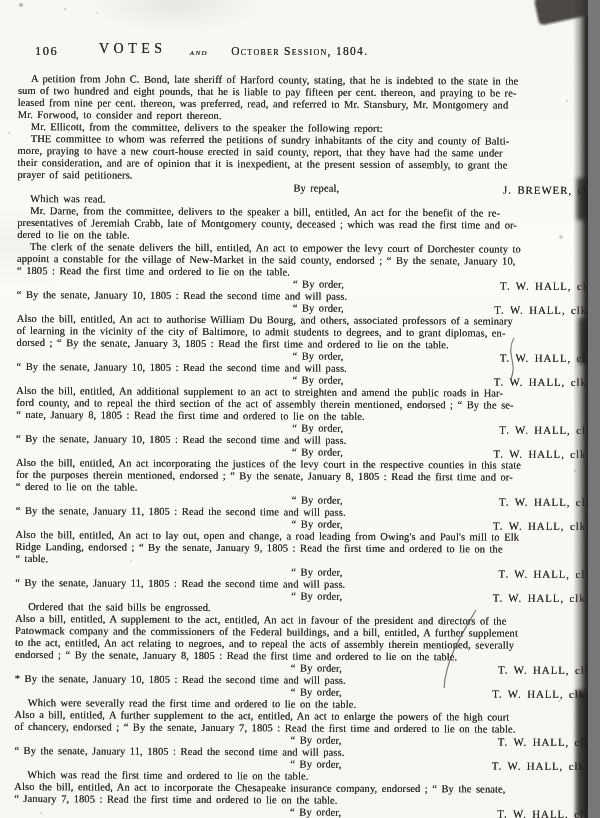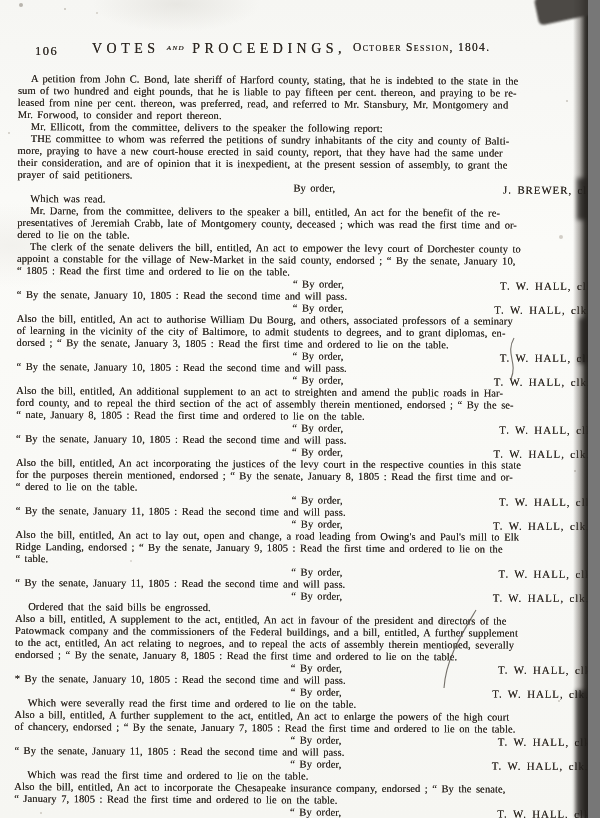--- a/index.html
+++ b/index.html
@@ -9,21 +9,21 @@
       radial-gradient(120px 40px at 30% 4px, rgba(205,202,195,.35), rgba(205,202,195,0) 70%),
       radial-gradient(160px 60px at 2% 30%, rgba(215,212,205,.25), rgba(215,212,205,0) 70%),
       linear-gradient(180deg,#f6f6f3,#fbfbf8 30%,#f8f8f5 70%,#f6f6f2);
     font-family:"Liberation Serif","DejaVu Serif",serif;
     color:#2c2620;
   }
   
   .hdr{position:absolute;top:40px;left:0;right:0;height:20px;z-index:2;}
   .pgnum{position:absolute;left:35px;top:4px;font-size:12.5px;letter-spacing:1.5px;
          text-shadow:0 0 .4px rgba(44,38,32,.8);}
-  .title{position:absolute;left:92px;top:1px;display:flex;align-items:flex-start;gap:7px;
+  .title{position:absolute;left:99px;top:1px;display:flex;align-items:flex-end;gap:23px;
          text-shadow:0 0 .4px rgba(44,38,32,.8);white-space:nowrap;}
   .t-big{font-size:14px;letter-spacing:4.5px;}
   .t-and{font-size:10px;font-variant:small-caps;letter-spacing:1.5px;font-style:italic;}
   .t-sess{font-size:11.5px;font-variant:small-caps;letter-spacing:1.3px;}
   
   .textblock{
     position:absolute;top:73px;left:18px;width:582px;z-index:1;
     font-size:10.5px;letter-spacing:.1px;word-spacing:1.7px;
     transform:rotate(.3deg);transform-origin:0 0;
     text-shadow:0 0 .35px rgba(44,38,32,.85);
@@ -53,37 +53,36 @@
 
 <div class="page">
 
   <div class="specks"></div>
 
   <div class="hdr">
     <span class="pgnum">106</span>
     <div class="title">
       <span class="t-big">VOTES</span>
       <span class="t-and">and</span>
-      <span class="t-big">PROCEEDINGS,</span>
       <span class="t-sess">October Session, 1804.</span>
     </div>
   </div>
 
   <div class="textblock">
       <div class="line ind">A petition from John C. Bond, late sheriff of Harford county, stating, that he is indebted to the state in the</div>
       <div class="line bod">sum of two hundred and eight pounds, that he is liable to pay fifteen per cent. thereon, and praying to be re-</div>
       <div class="line bod">leased from nine per cent. thereon, was preferred, read, and referred to Mr. Stansbury, Mr. Montgomery and</div>
       <div class="line bod">Mr. Forwood, to consider and report thereon.</div>
       <div class="line ind">Mr. Ellicott, from the committee, delivers to the speaker the following report:</div>
       <div class="line ind">THE committee to whom was referred the petitions of sundry inhabitants of the city and county of Balti-</div>
       <div class="line bod">more, praying to have a new court-house erected in said county, report, that they have had the same under</div>
       <div class="line bod">their consideration, and are of opinion that it is inexpedient, at the present session of assembly, to grant the</div>
       <div class="line bod">prayer of said petitioners.</div>
       <div class="line ord">
-        <span class="c">By order,</span>
+        <span class="c">By repeal,</span>
         <span class="r">J. BREWER, clk.</span>
       </div>
       <div class="line ind">Which was read.</div>
       <div class="line ind">Mr. Darne, from the committee, delivers to the speaker a bill, entitled, An act for the benefit of the re-</div>
       <div class="line bod">presentatives of Jeremiah Crabb, late of Montgomery county, deceased ; which was read the first time and or-</div>
       <div class="line bod">dered to lie on the table.</div>
       <div class="line ind">The clerk of the senate delivers the bill, entitled, An act to empower the levy court of Dorchester county to</div>
       <div class="line bod">appoint a constable for the village of New-Market in the said county, endorsed ; “ By the senate, January 10,</div>
       <div class="line bod">“ 1805 : Read the first time and ordered to lie on the table.</div>
       <div class="line ord">

